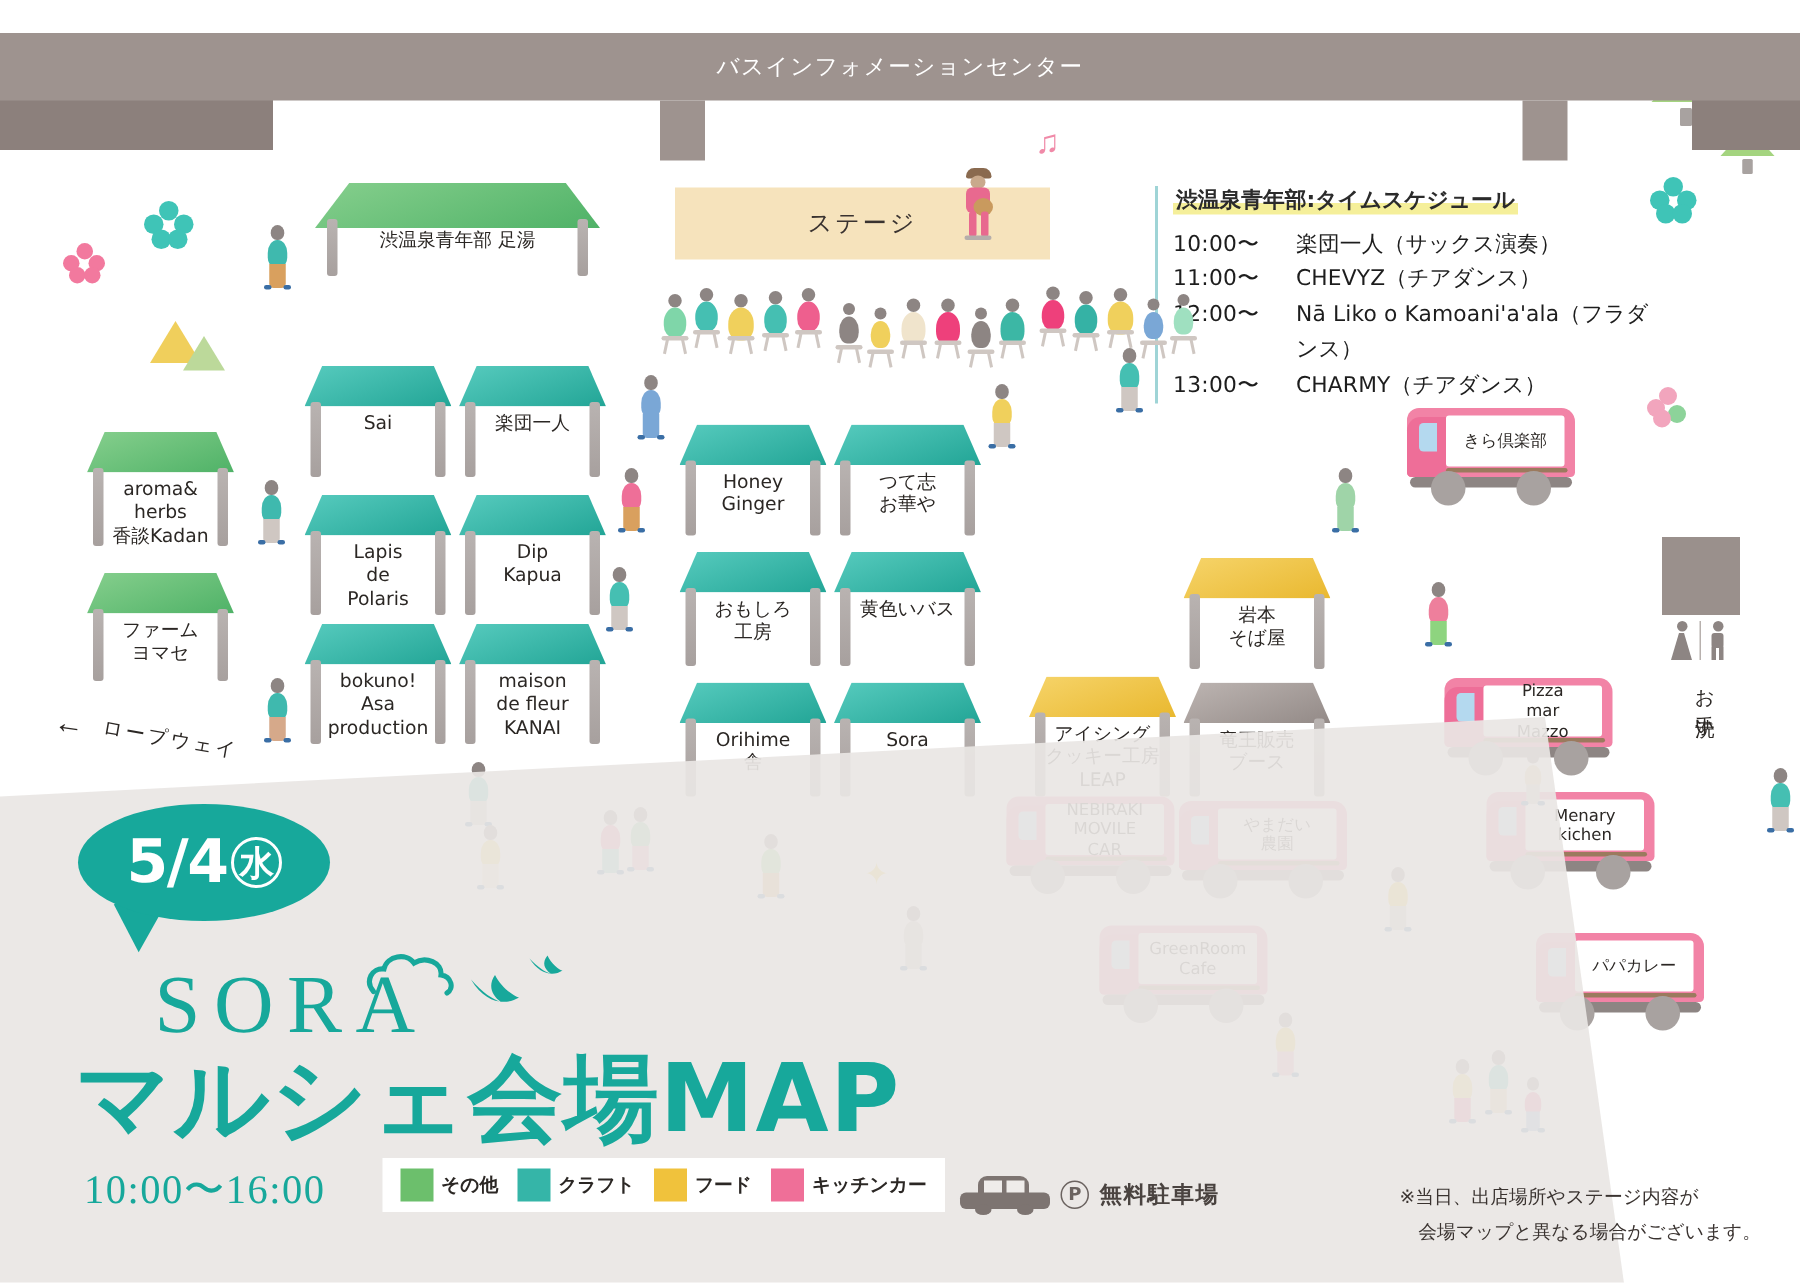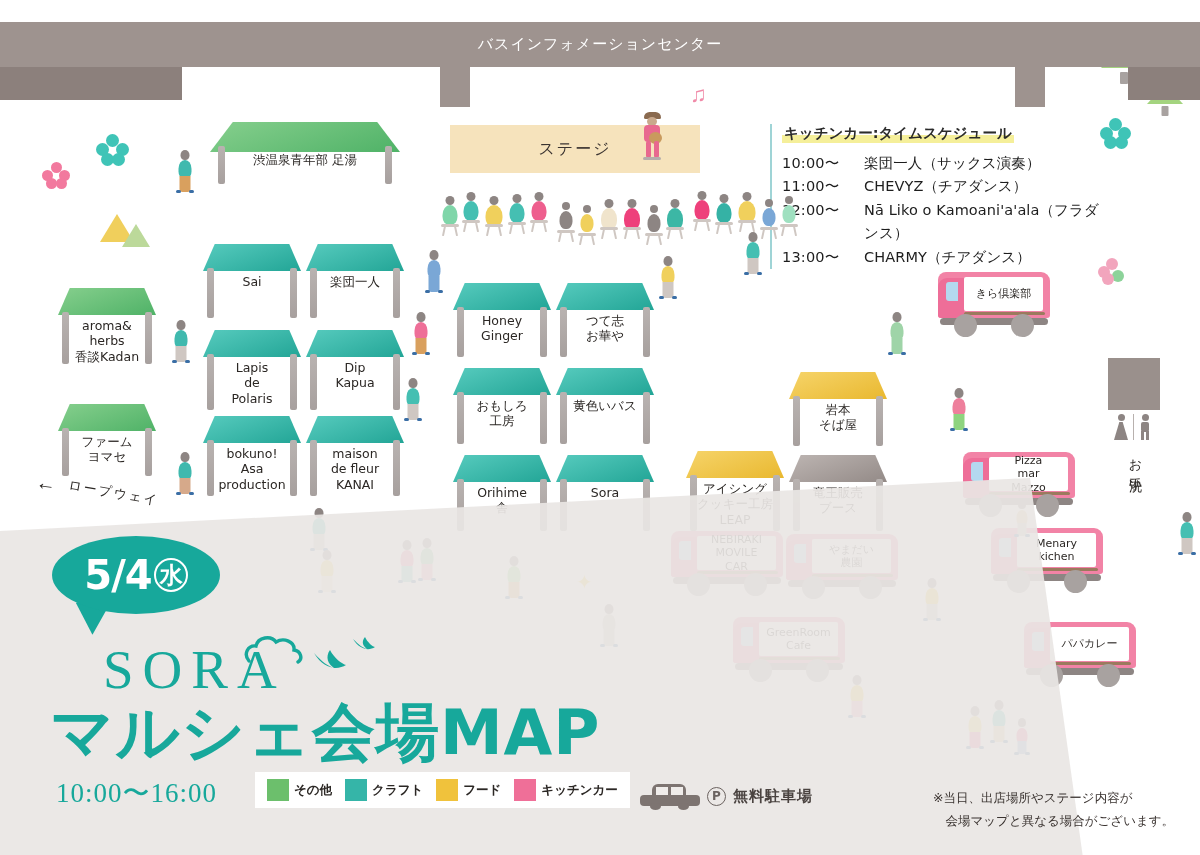--- a/index.html
+++ b/index.html
@@ -313,21 +313,21 @@
     <div style="position:absolute;left:5px;top:0;width:17px;height:7px;background:#8a6a4f;border-radius:7px 7px 2px 2px;"></div>
     <div style="position:absolute;left:8px;top:5px;width:10px;height:9px;background:#c9a98c;border-radius:50%;"></div>
     <div style="position:absolute;left:5px;top:13px;width:16px;height:17px;background:#e8698f;border-radius:4px;"></div>
     <div style="position:absolute;left:10px;top:20px;width:13px;height:12px;background:#c99a5e;border-radius:50%;"></div>
     <div style="position:absolute;left:7px;top:29px;width:5px;height:17px;background:#e8698f;border-radius:2px;"></div>
     <div style="position:absolute;left:15px;top:29px;width:5px;height:17px;background:#e8698f;border-radius:2px;"></div>
     <div style="position:absolute;left:4px;top:45px;width:18px;height:3px;background:#b5aeab;border-radius:2px;"></div>
   </div>
 
   <div class="abs sched-brace" style="left:770px; top:124px; width:330px; padding-left:10px;">
-    <div class="sched-title">キッチンカー:タイムスケジュール</div>
+    <div class="sched-title">渋温泉青年部:タイムスケジュール</div>
     <div style="height:9px;"></div>
     <div class="sched-row">
       <span class="sched-time">10:00〜</span>
       <span class="sched-name">楽団一人（サックス演奏）</span>
     </div>
     <div class="sched-row">
       <span class="sched-time">11:00〜</span>
       <span class="sched-name">CHEVYZ（チアダンス）</span>
     </div>
     <div class="sched-row">
@@ -462,21 +462,21 @@
     <div class="label">渋温泉青年部 足湯</div>
   </div>
   <div class="tent" style="left:58px; top:288px; width:98px; height:76px;">
     <div class="roof" style="background:linear-gradient(160deg,#86cf8d,#4fb267);"></div>
     <div class="leg l"></div>
       <div class="leg r"></div>
     <div class="label">aroma&amp;
 herbs
 香談Kadan</div>
   </div>
-  <div class="tent" style="left:58px; top:382px; width:98px; height:72px;margin-top:22px;">
+  <div class="tent" style="left:58px; top:382px; width:98px; height:72px;">
     <div class="roof" style="background:linear-gradient(160deg,#86cf8d,#4fb267);"></div>
     <div class="leg l"></div>
       <div class="leg r"></div>
     <div class="label">ファーム
 ヨマセ</div>
   </div>
 
   <div class="tent" style="left:203px; top:244px; width:98px; height:74px;">
     <div class="roof" style="background:linear-gradient(160deg,#57cbbe,#22a596);"></div>
     <div class="leg l"></div>

